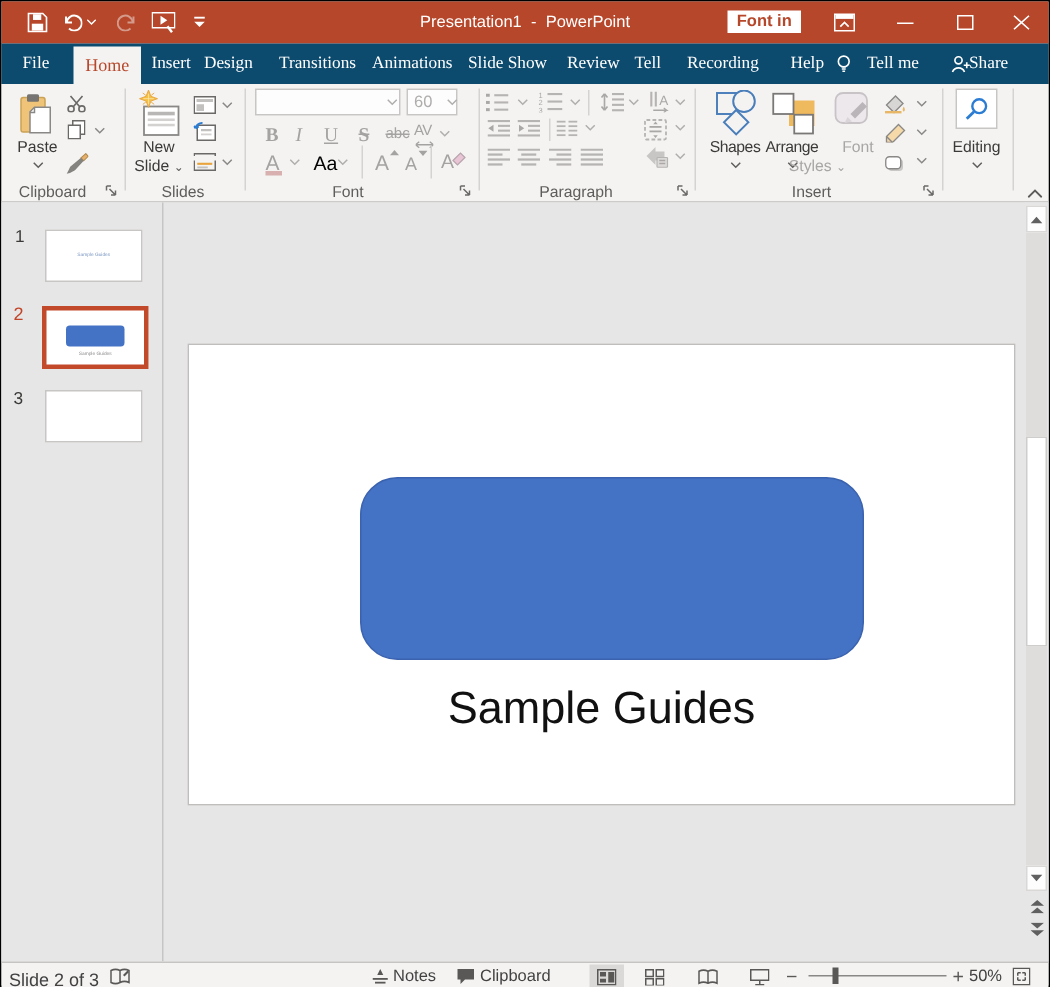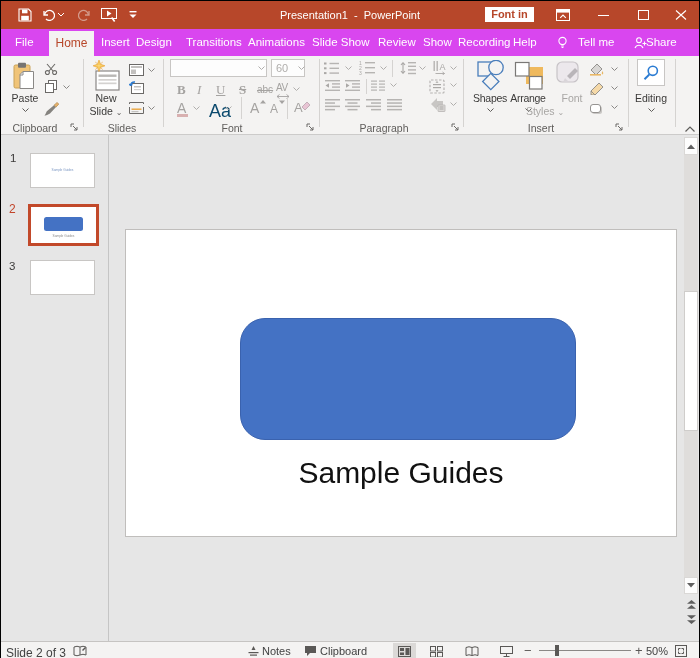--- a/index.html
+++ b/index.html
@@ -6,21 +6,21 @@
 html,body { width:700px; height:658px; overflow:hidden; font-family:"Liberation Sans", sans-serif; }
 #win { width:700px; height:658px; position:relative; background:#e6e6e6; border:1px solid #000; }
 
 
 #titlebar { position:absolute; left:0; top:0; width:100%; height:28px; background:#B7472A; }
 #title { position:absolute; left:0; right:0; top:0; height:28px; text-align:center; line-height:28px; color:#fff; font-size:11px; }
 #signin { position:absolute; left:484px; top:6px; width:49px; height:15px; background:#fff; color:#B7472A; font-size:11px; font-weight:bold; text-align:center; line-height:15px; }
 .winbtn { position:absolute; top:0; width:40px; height:28px; color:#fff; text-align:center; line-height:28px; font-size:13px; }
 
 
-#tabrow { position:absolute; left:0; top:28px; width:100%; height:27px; background:#d946ef; }
+#tabrow { position:absolute; left:0; top:28px; width:100%; height:27px; background:#0c4a6e;font-family:Liberation Serif, serif; }
 .tab { position:absolute; top:0; height:27px; color:#fff; font-size:11.5px; line-height:27px; white-space:nowrap; }
 #tab-home { position:absolute; left:48px; top:2px; width:45px; height:25px; background:#f4f3f2; color:#B7472A; font-size:12px; line-height:25px; text-align:center; }
 
 
 #ribbon { position:absolute; left:0; top:55px; width:100%; height:79px; background:#f4f3f2; border-bottom:1px solid #cccbca; }
 .rsep { position:absolute; top:3px; height:68px; width:1px; background:#d5d3d1; }
 .rlabel { position:absolute; top:66px; font-size:10.5px; color:#5f5d5b; text-align:center; }
 .launcher { position:absolute; top:67px; width:9px; height:9px; }
 .rbtn-label { font-size:10.5px; color:#3b3a39; text-align:center; }
 
@@ -97,23 +97,23 @@
 
   <div id="tabrow">
     <div class="tab" style="left:14px">File</div>
     <div id="tab-home">Home</div>
     <div class="tab" style="left:100px">Insert</div>
     <div class="tab" style="left:135px">Design</div>
     <div class="tab" style="left:185px">Transitions</div>
     <div class="tab" style="left:247px">Animations</div>
     <div class="tab" style="left:311px">Slide Show</div>
     <div class="tab" style="left:377px">Review</div>
-    <div class="tab" style="left:422px">Show</div>
+    <div class="tab" style="left:422px">Tell</div>
     <div class="tab" style="left:457px">Recording</div>
-    <div class="tab" style="left:512px">Help</div>
+    <div class="tab" style="left:526px">Help</div>
     <svg style="position:absolute;left:556px;top:7px" width="11" height="14" viewBox="0 0 11 14">
       <circle cx="5.5" cy="5" r="3.6" fill="none" stroke="#fff" stroke-width="1.1"></circle>
       <path d="M4 8.5 h3 M4.2 10 h2.6 M4.6 11.5 h1.8" stroke="#fff" stroke-width="1"></path>
     </svg>
     <div class="tab" style="left:577px">Tell me</div>
     <svg style="position:absolute;left:633px;top:8px" width="13" height="12" viewBox="0 0 13 12">
       <circle cx="5" cy="3.2" r="2.4" fill="none" stroke="#fff" stroke-width="1.1"></circle>
       <path d="M1 11 a4.3 4.3 0 0 1 8 0" fill="none" stroke="#fff" stroke-width="1.1"></path>
       <path d="M10.5 4.5 v4 M8.5 6.5 h4" stroke="#fff" stroke-width="1.1"></path>
     </svg>
@@ -221,21 +221,21 @@
       </svg>
     <svg style="position:absolute;left:292px;top:31px" width="7" height="5" viewBox="0 0 7 5">
         <path d="M0.5 0.5 l3 3 l3 -3" fill="none" stroke="#b0aeac" stroke-width="1"></path>
       </svg>
 
     <div style="position:absolute;left:176px;top:44px;font-size:14px;color:#a5a3a1">A</div>
     <div style="position:absolute;left:176px;top:58px;width:11px;height:2.5px;background:#d8b0b0"></div>
     <svg style="position:absolute;left:192px;top:50px" width="7" height="5" viewBox="0 0 7 5">
         <path d="M0.5 0.5 l3 3 l3 -3" fill="none" stroke="#b0aeac" stroke-width="1"></path>
       </svg>
-    <div style="position:absolute;left:208px;top:45px;font-size:18px;color:#0c4a6e">Aa</div>
+    <div style="position:absolute;left:208px;top:45px;font-size:13px;color:#000000">Aa</div>
     <svg style="position:absolute;left:224px;top:50px" width="7" height="5" viewBox="0 0 7 5">
         <path d="M0.5 0.5 l3 3 l3 -3" fill="none" stroke="#b0aeac" stroke-width="1"></path>
       </svg>
     <div style="position:absolute;left:240px;top:41px;width:1px;height:22px;background:#d5d3d1"></div>
     <div style="position:absolute;left:249px;top:44px;font-size:14px;color:#a5a3a1">A</div>
     <svg style="position:absolute;left:259px;top:43px" width="6" height="5" viewBox="0 0 6 5">
         <path d="M0 4.5 L3 1 l3 3.5" fill="#a5a3a1"></path>
       </svg>
     <div style="position:absolute;left:269px;top:46px;font-size:12px;color:#a5a3a1">A</div>
     <svg style="position:absolute;left:278px;top:44px" width="6" height="5" viewBox="0 0 6 5">

